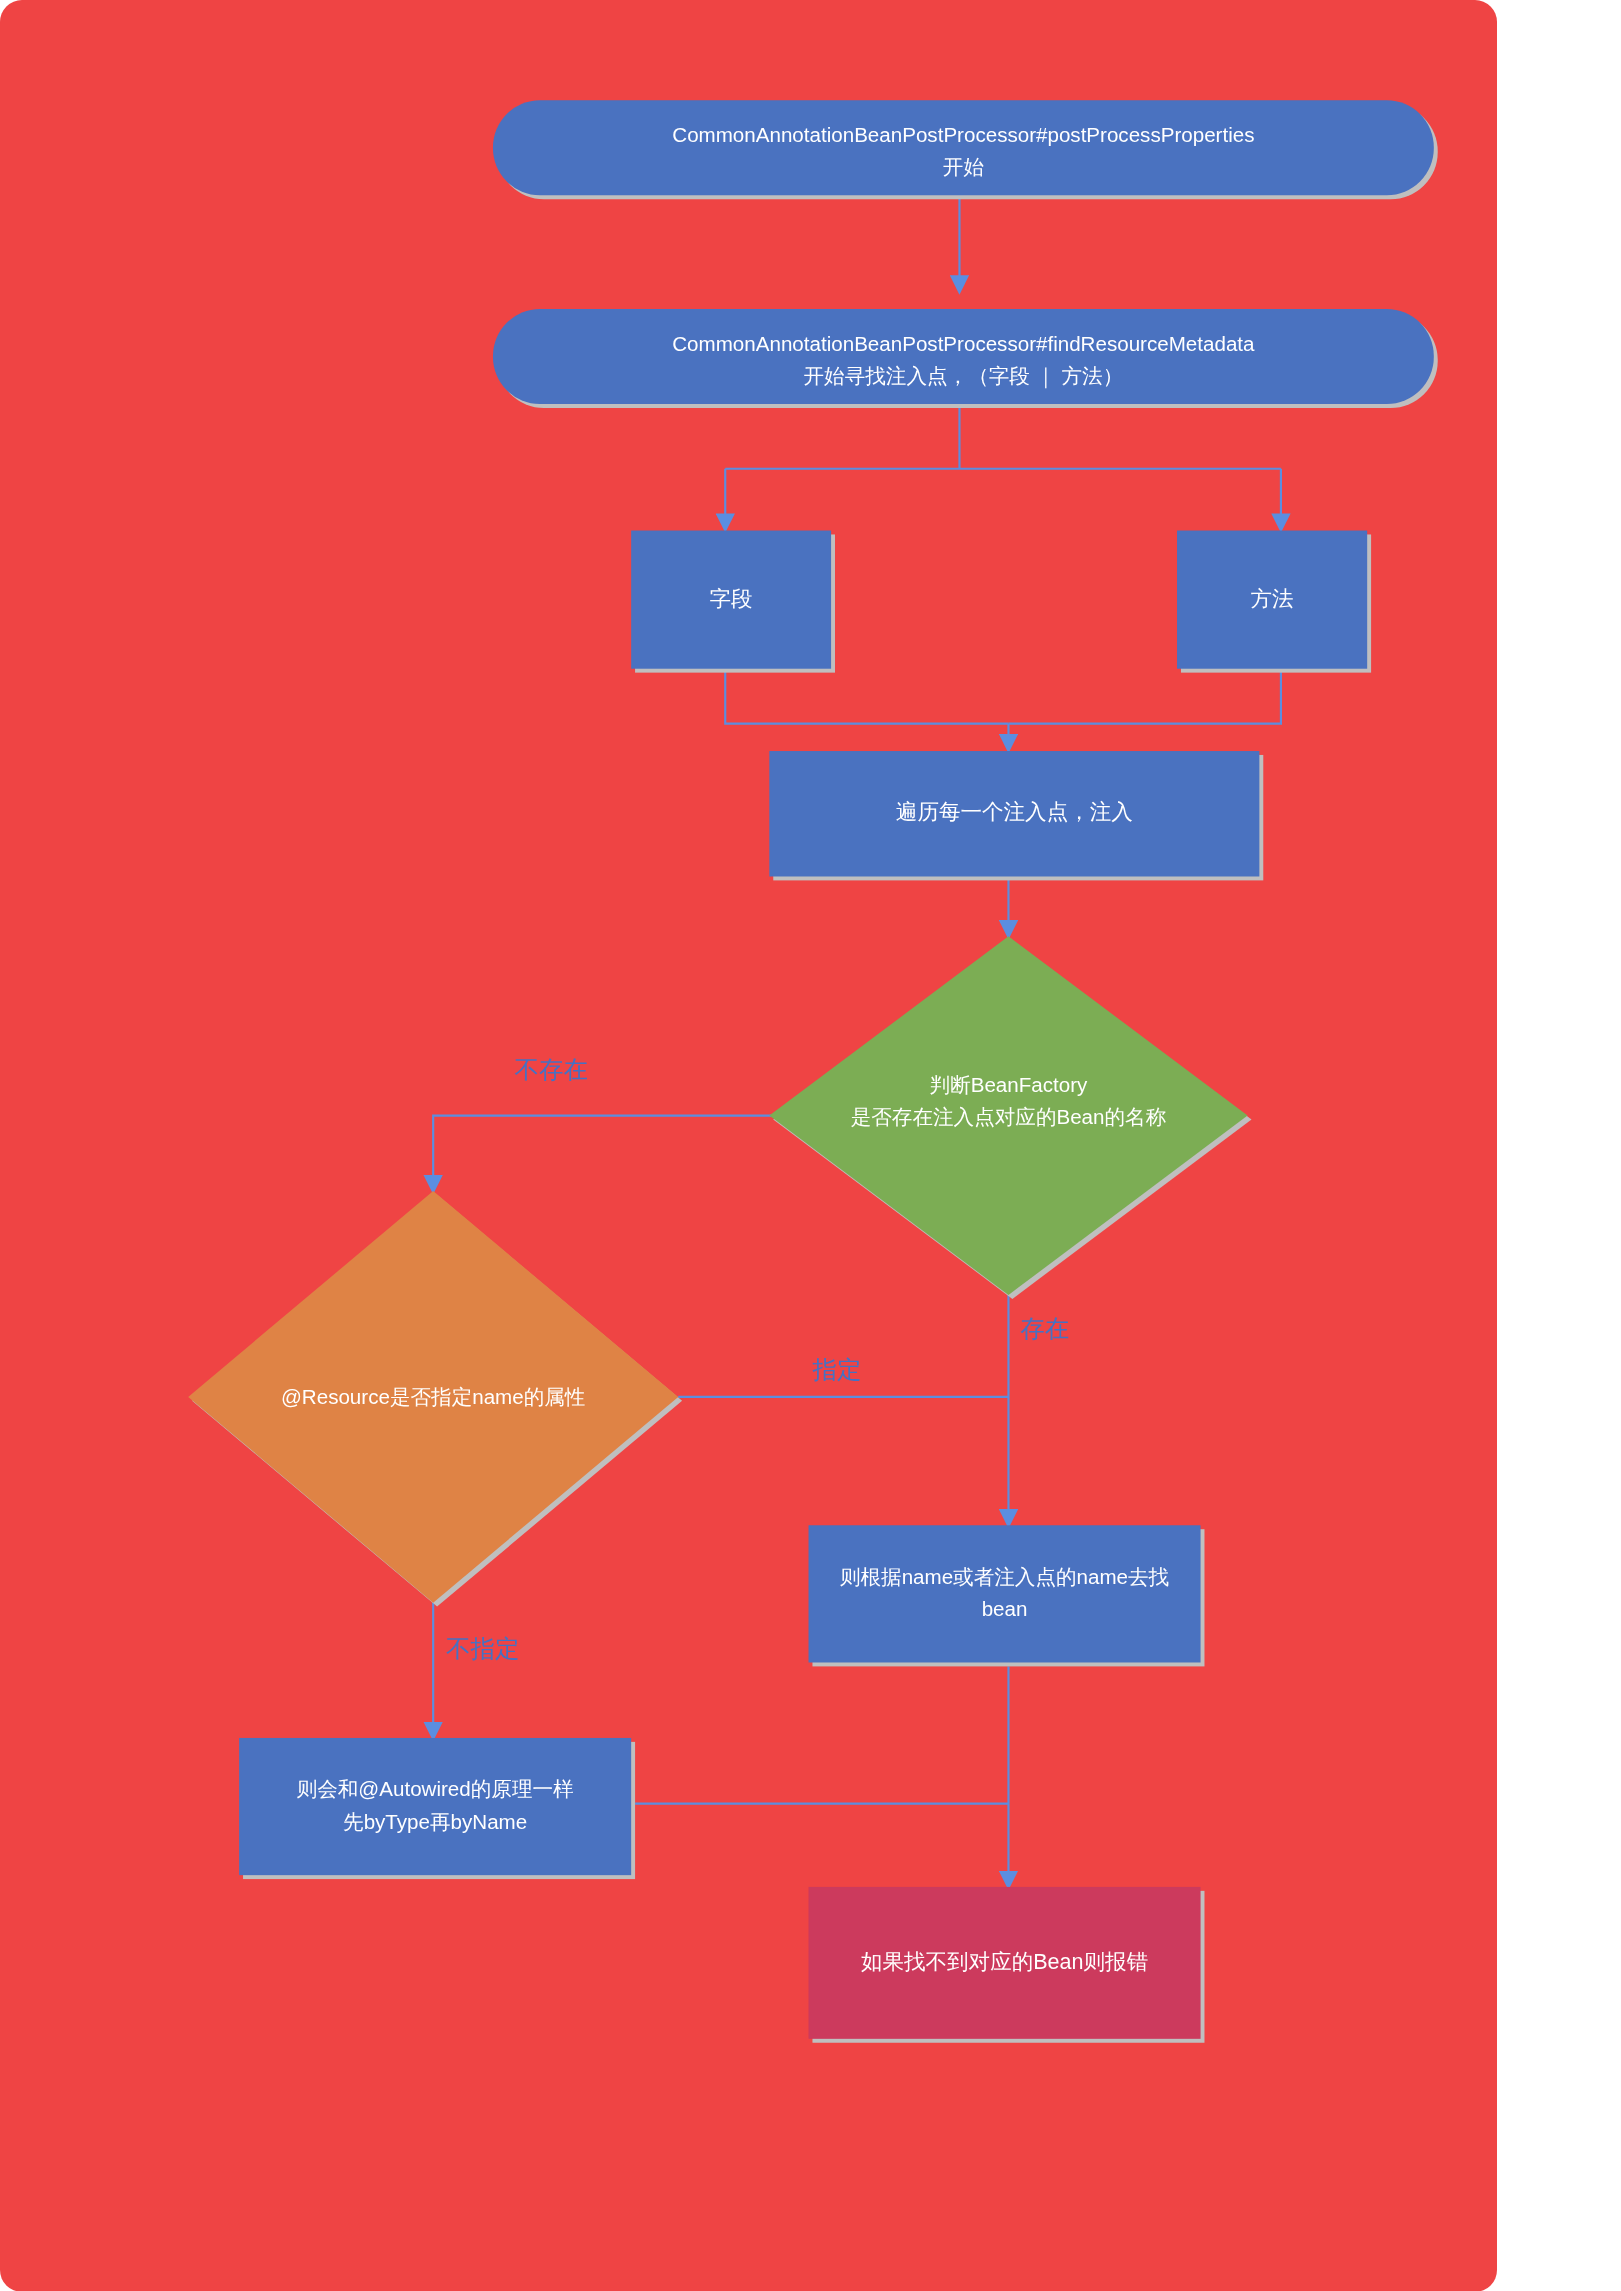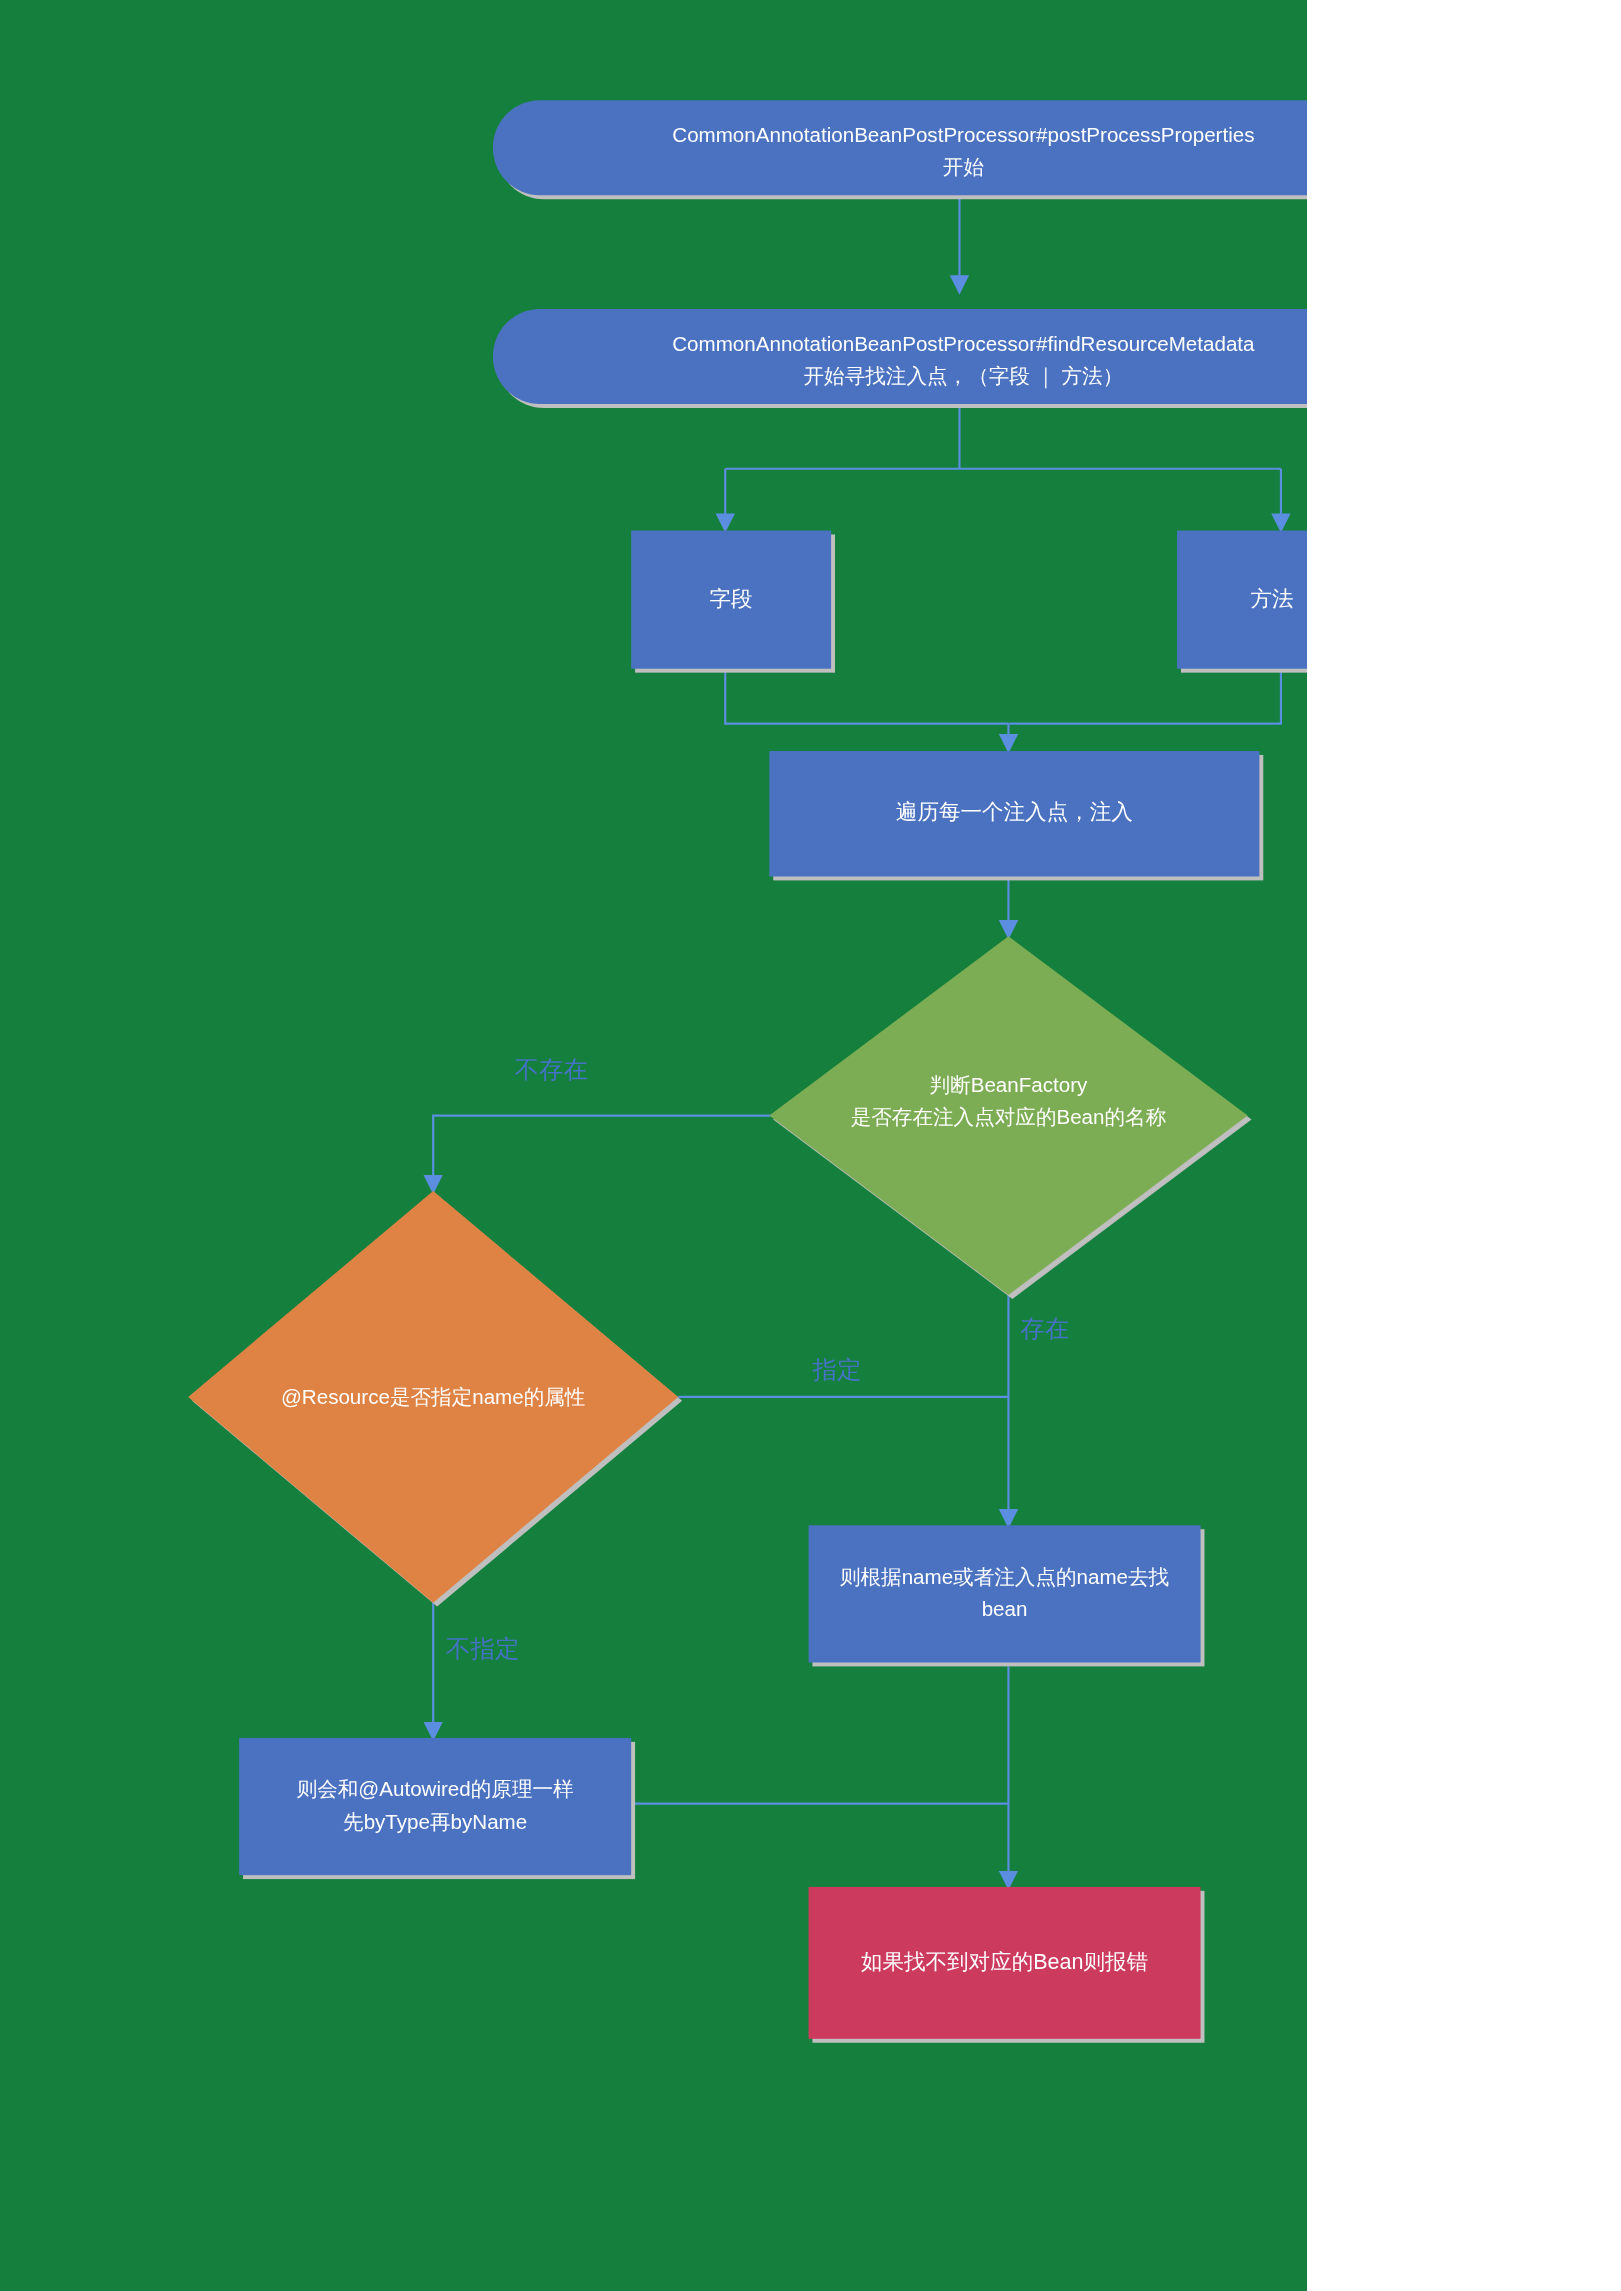--- a/index.html
+++ b/index.html
@@ -5,24 +5,25 @@
   html, body {
     margin: 0;
     padding: 0;
     background: #ffffff;
   }
   body {
     font-family: "Liberation Sans", "DejaVu Sans", sans-serif;
   }
   #canvas {
     position: relative;
-    width: 1307px;
+    width: 1497px;
     height: 2292px;
-    background: #15803d;
+    background: #ef4444;
     overflow: hidden;
+    border-radius: 22px;
   }
   svg#diagram {
     position: absolute;
     left: 0;
     top: 0;
     width: 1621px;
     height: 2292px;
   }
   .node-text {
     fill: #ffffff;

